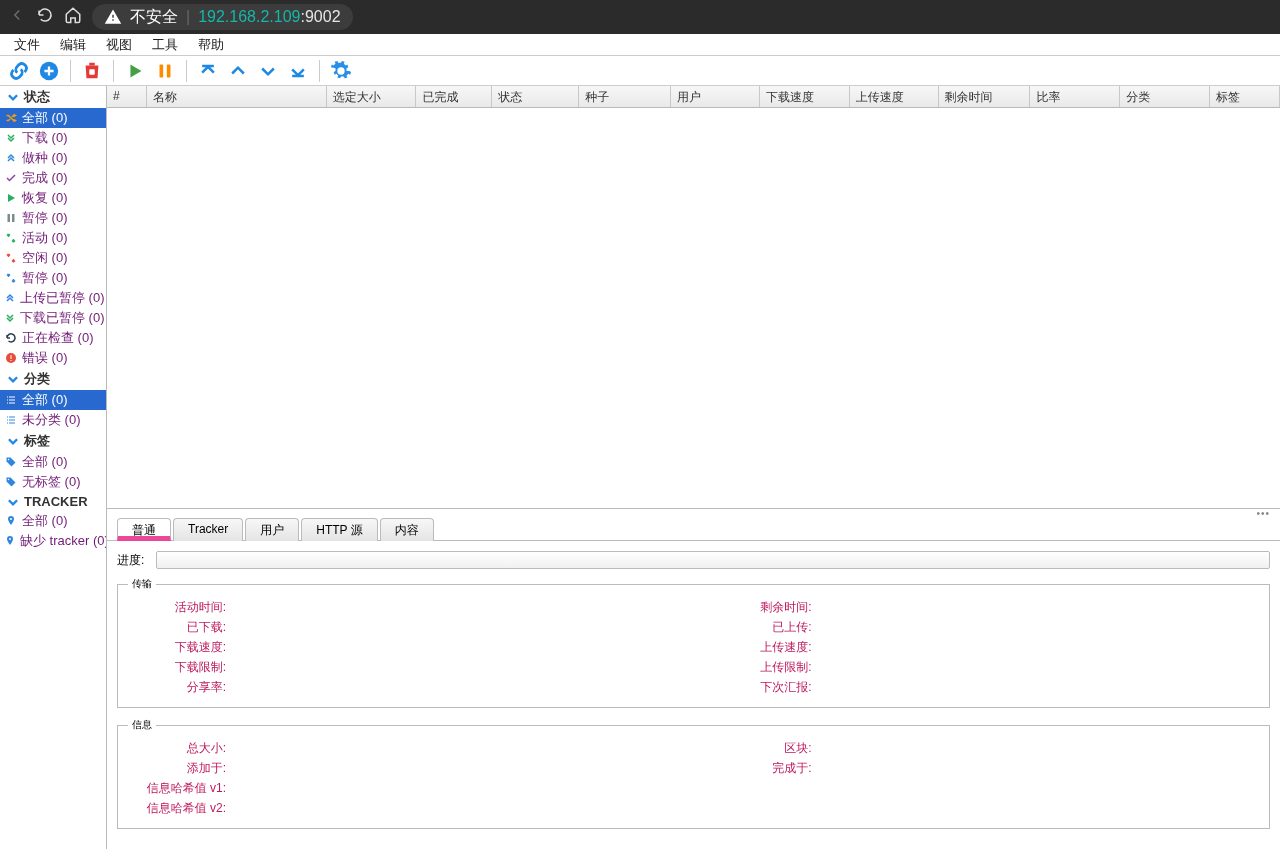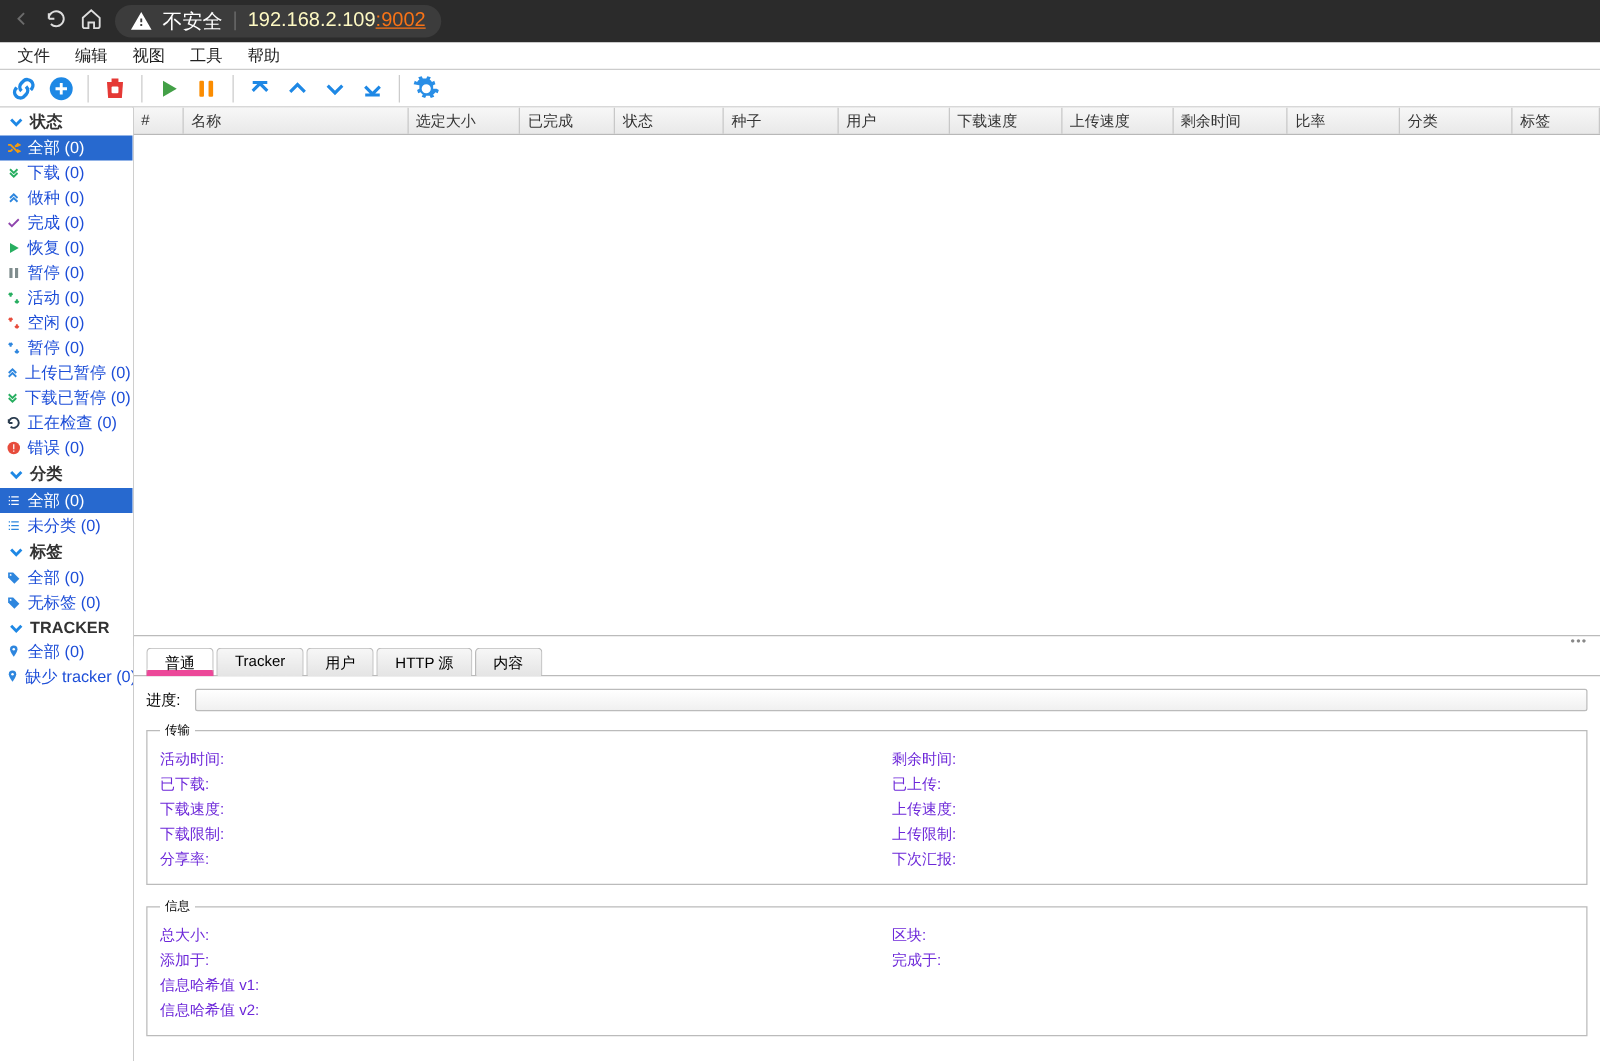--- a/index.html
+++ b/index.html
@@ -3,40 +3,40 @@
 <meta charset="utf-8">
 <style>
 * { margin: 0; padding: 0; box-sizing: border-box; font-family: Arial, "Microsoft YaHei", sans-serif; }
 body { width: 1280px; height: 849px; overflow: hidden; background: #fff; }
 
 
 .browser-bar { height: 34px; background: #2b2b2b; display: flex; align-items: center; padding: 0 8px; gap: 10px; }
 .browser-bar svg { width: 18px; height: 18px; }
 .nav-back { opacity: .4; }
 .addr-box { display: flex; align-items: center; background: #3c3c3c; border-radius: 14px; height: 26px; padding: 0 12px; color: #fff; font-size: 16px; gap: 8px; flex: 0 0 auto; min-width: 200px; text-align: right; }
-.addr-host { color: #fef9c3; }
-.addr-port { color: #f97316; text-decoration: underline; }
+.addr-host { color: #14b8a6; }
+.addr-port { color: #e5e5e5; }
 .sep { color: #666; }
 
 
 .menu-bar { height: 22px; background: #fff; border-bottom: 1px solid #ccc; display: flex; align-items: center; padding: 0 4px; }
 .menu-item { padding: 2px 10px; font-size: 13px; color: #222; cursor: pointer; }
 
 
 .toolbar { height: 30px; background: #fff; border-bottom: 1px solid #ccc; display: flex; align-items: center; padding: 0 6px; gap: 4px; }
 .tbtn { width: 26px; height: 26px; display: flex; align-items: center; justify-content: center; cursor: pointer; border-radius: 2px; }
 .tsep { width: 1px; height: 22px; background: #ccc; margin: 0 4px; }
 
 
 .main { display: flex; height: calc(849px - 34px - 22px - 30px); }
 .sidebar { width: 107px; border-right: 1px solid #bbb; background: #fff; overflow-y: auto; font-size: 13px; }
 .content { flex: 1; display: flex; flex-direction: column; overflow: hidden; }
 
 .sb-header { display: flex; align-items: center; gap: 4px; padding: 2px 6px; font-weight: bold; color: #333; cursor: pointer; }
-.sb-item { display: flex; align-items: center; gap: 4px; padding: 1px 4px; color: #1d4ed8; white-space: nowrap; cursor: pointer; }
+.sb-item { display: flex; align-items: center; gap: 4px; padding: 1px 4px; color: #701a75; white-space: nowrap; cursor: pointer; }
 .sb-item .icon { width: 14px; display: inline-flex; justify-content: center; }
 .sb-item.selected { background: #2769cf; color: #fff; }
 .sb-label { }
 
 
 .table-header { display: flex; height: 22px; background: linear-gradient(#f7f7f7,#e9e9e9); border-bottom: 1px solid #b8b8b8; font-size: 12px; color: #333; }
 .th { border-right: 1px solid #c8c8c8; padding: 3px 6px; white-space: nowrap; overflow: hidden; }
 .table-body { flex: 1; background: #fff; border-bottom: 1px solid #bbb; }
 
 
@@ -49,21 +49,21 @@
 .tab.active { background: #fff; z-index:2; border-bottom:5px solid #ec4899;}
 .detail-body { flex: 0 0 auto; padding: 6px 10px 10px 10px; font-size: 12px; overflow-y: auto; }
 
 .progress-row { display:flex; align-items:center; gap:12px; margin: 4px 0 8px 0;}
 .progress-bar { flex:1; height:18px; border:1px solid #bbb; border-radius:2px; background:linear-gradient(#fff,#f0f0f0); }
 
 fieldset { border:1px solid #bbb; padding: 6px 10px 10px 10px; margin-bottom:10px; }
 legend { padding: 0 4px; font-size:10px; }
 .two-col { display:grid; grid-template-columns: 1fr 1fr; column-gap: 40px; }
 .kv-row { display:flex; }
-.kv-label { text-align:left; min-width:100px; padding-right:2px; line-height:20px; color:#6d28d9;}
+.kv-label { text-align:right; min-width:100px; padding-right:2px; line-height:20px; color:#be185d;}
 .kv-value { flex:1; line-height:20px; }
 .wide-label { min-width:100px; }
 
 </style>
 </head>
 <body>
 
 <div class="browser-bar">
   <span class="nav-back">
     <svg viewBox="0 0 24 24" fill="none" stroke="#ccc" stroke-width="2">

